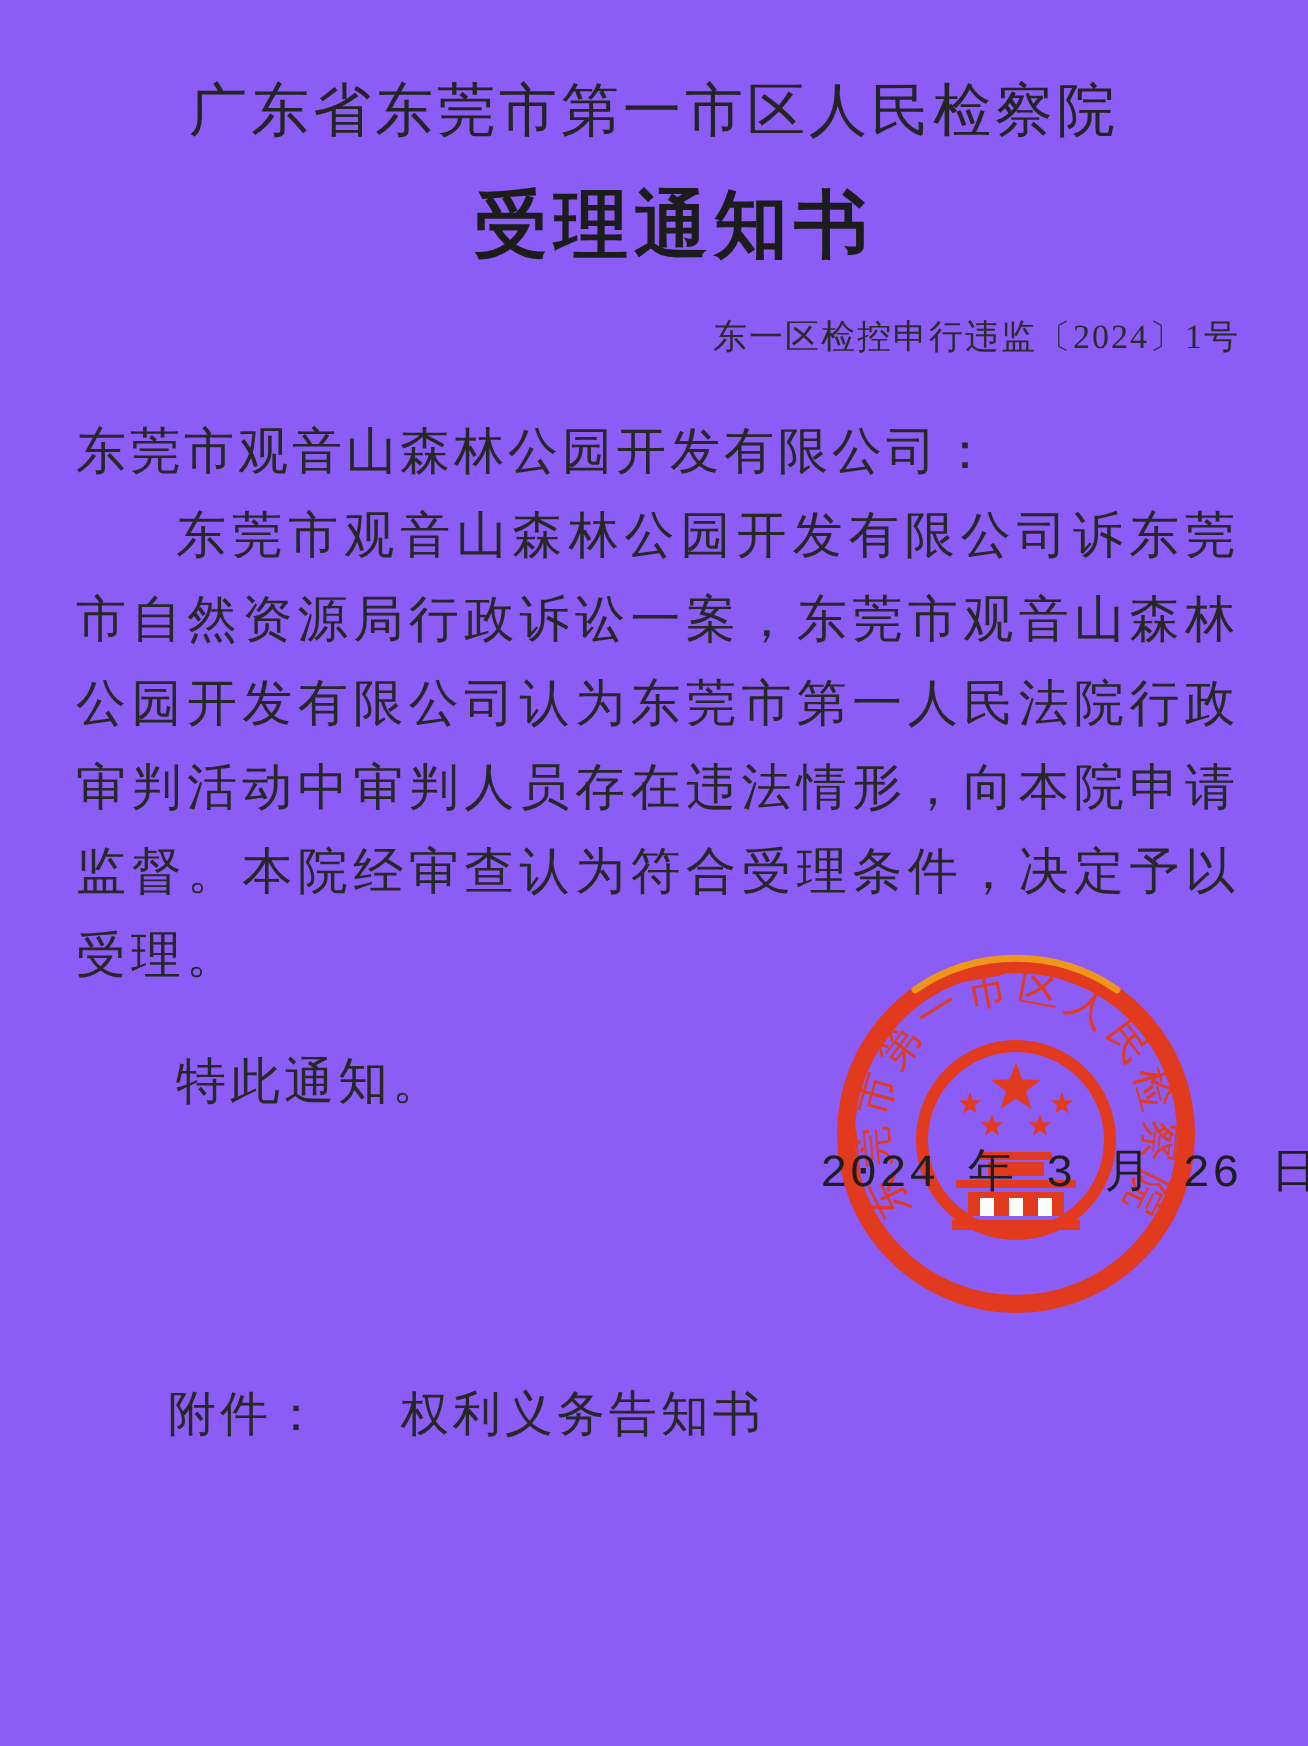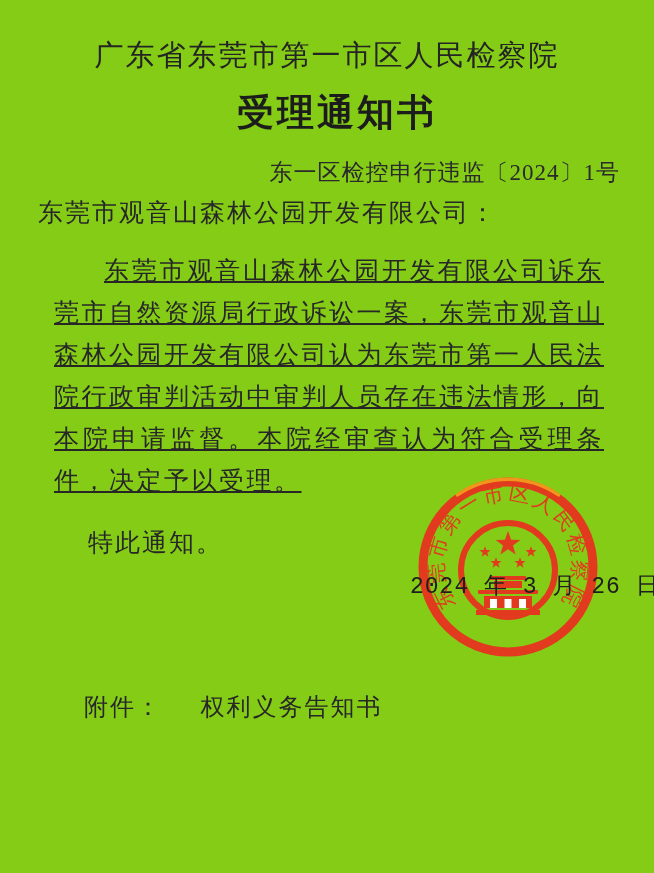--- a/index.html
+++ b/index.html
@@ -4,21 +4,21 @@
 <style>
   html, body {
     margin: 0;
     padding: 0;
     background: #ffffff;
   }
   .page {
     position: relative;
     width: 654px;
     height: 873px;
-    background: #84cc16;
+    background: #8b5cf6;
     overflow: hidden;
     font-family: "Liberation Serif", "DejaVu Serif", serif;
     color: #262626;
   }
   .issuer {
     position: absolute;
     top: 36px;
     left: 0;
     width: 100%;
     text-align: center;
@@ -37,45 +37,44 @@
     letter-spacing: 3px;
     color: #1c1c1c;
     padding-left: 10px;
   }
   .doc-number {
     position: absolute;
     top: 157px;
     left: 0;
     right: 34px;
     text-align: right;
-    font-size: 23px;
+    font-size: 17px;
     letter-spacing: 1px;
     color: #2a2a2a;
     padding-left: 25px;
   }
   .body-block {
     position: absolute;
-    top: 192px;
+    top: 206px;
     left: 38px;
     right: 34px;
     font-size: 25px;
     line-height: 42px;
     color: #272727;
   }
   .recipient {
     margin: 0;
     letter-spacing: 2px;
   }
   .body-paragraph {
-    margin: 16px;
+    margin: 0;
     text-indent: 2em;
     text-align: justify;
     text-justify: inter-character;
     letter-spacing: 2.5px;
-    text-decoration: underline;
   }
   .closing {
     margin: 22px 0 0 0;
     text-indent: 2em;
     letter-spacing: 2px;
     font-family: Liberation Mono, monospace;
   }
   .seal {
     position: absolute;
     left: 412px;

